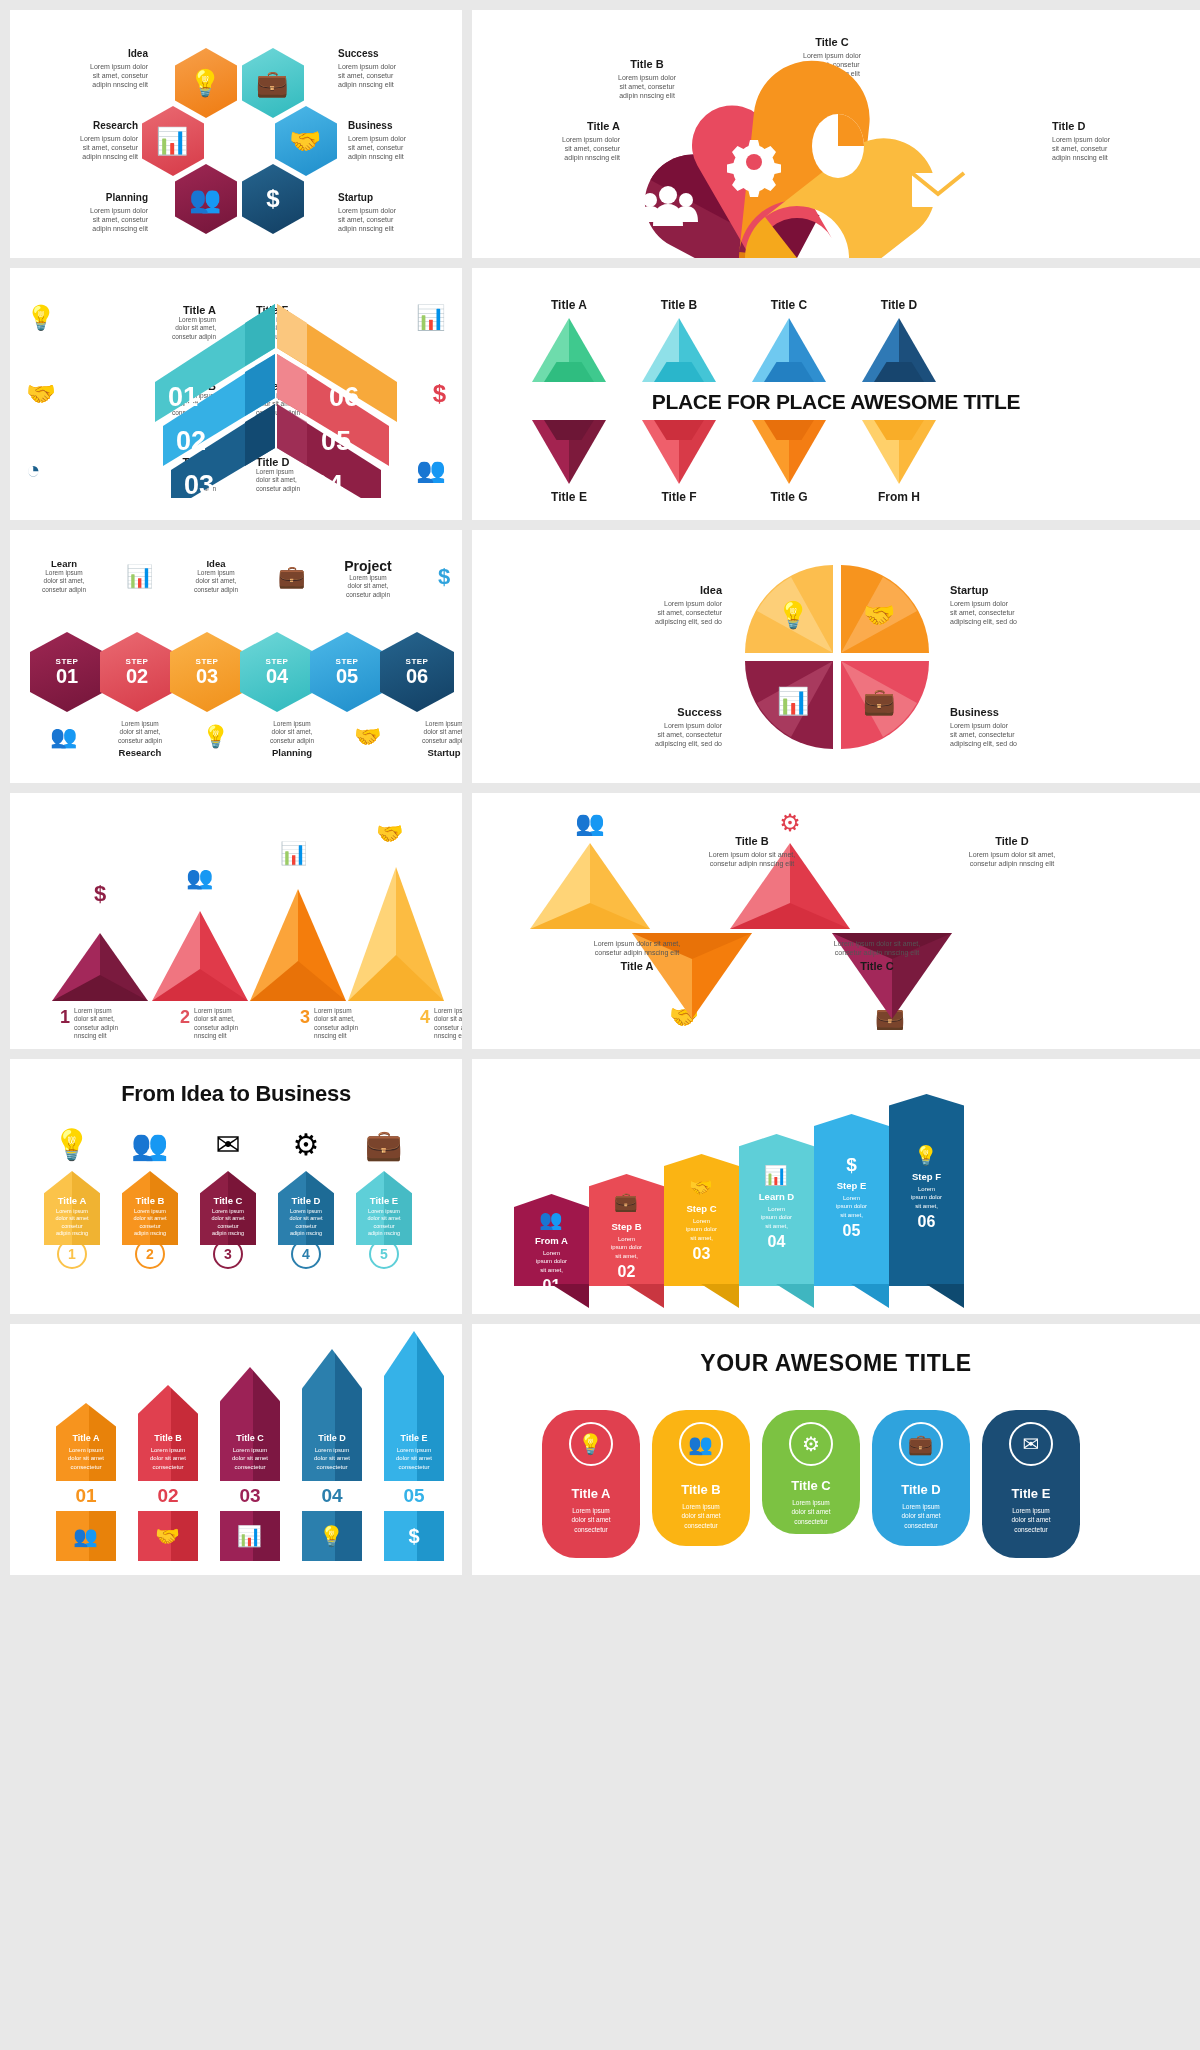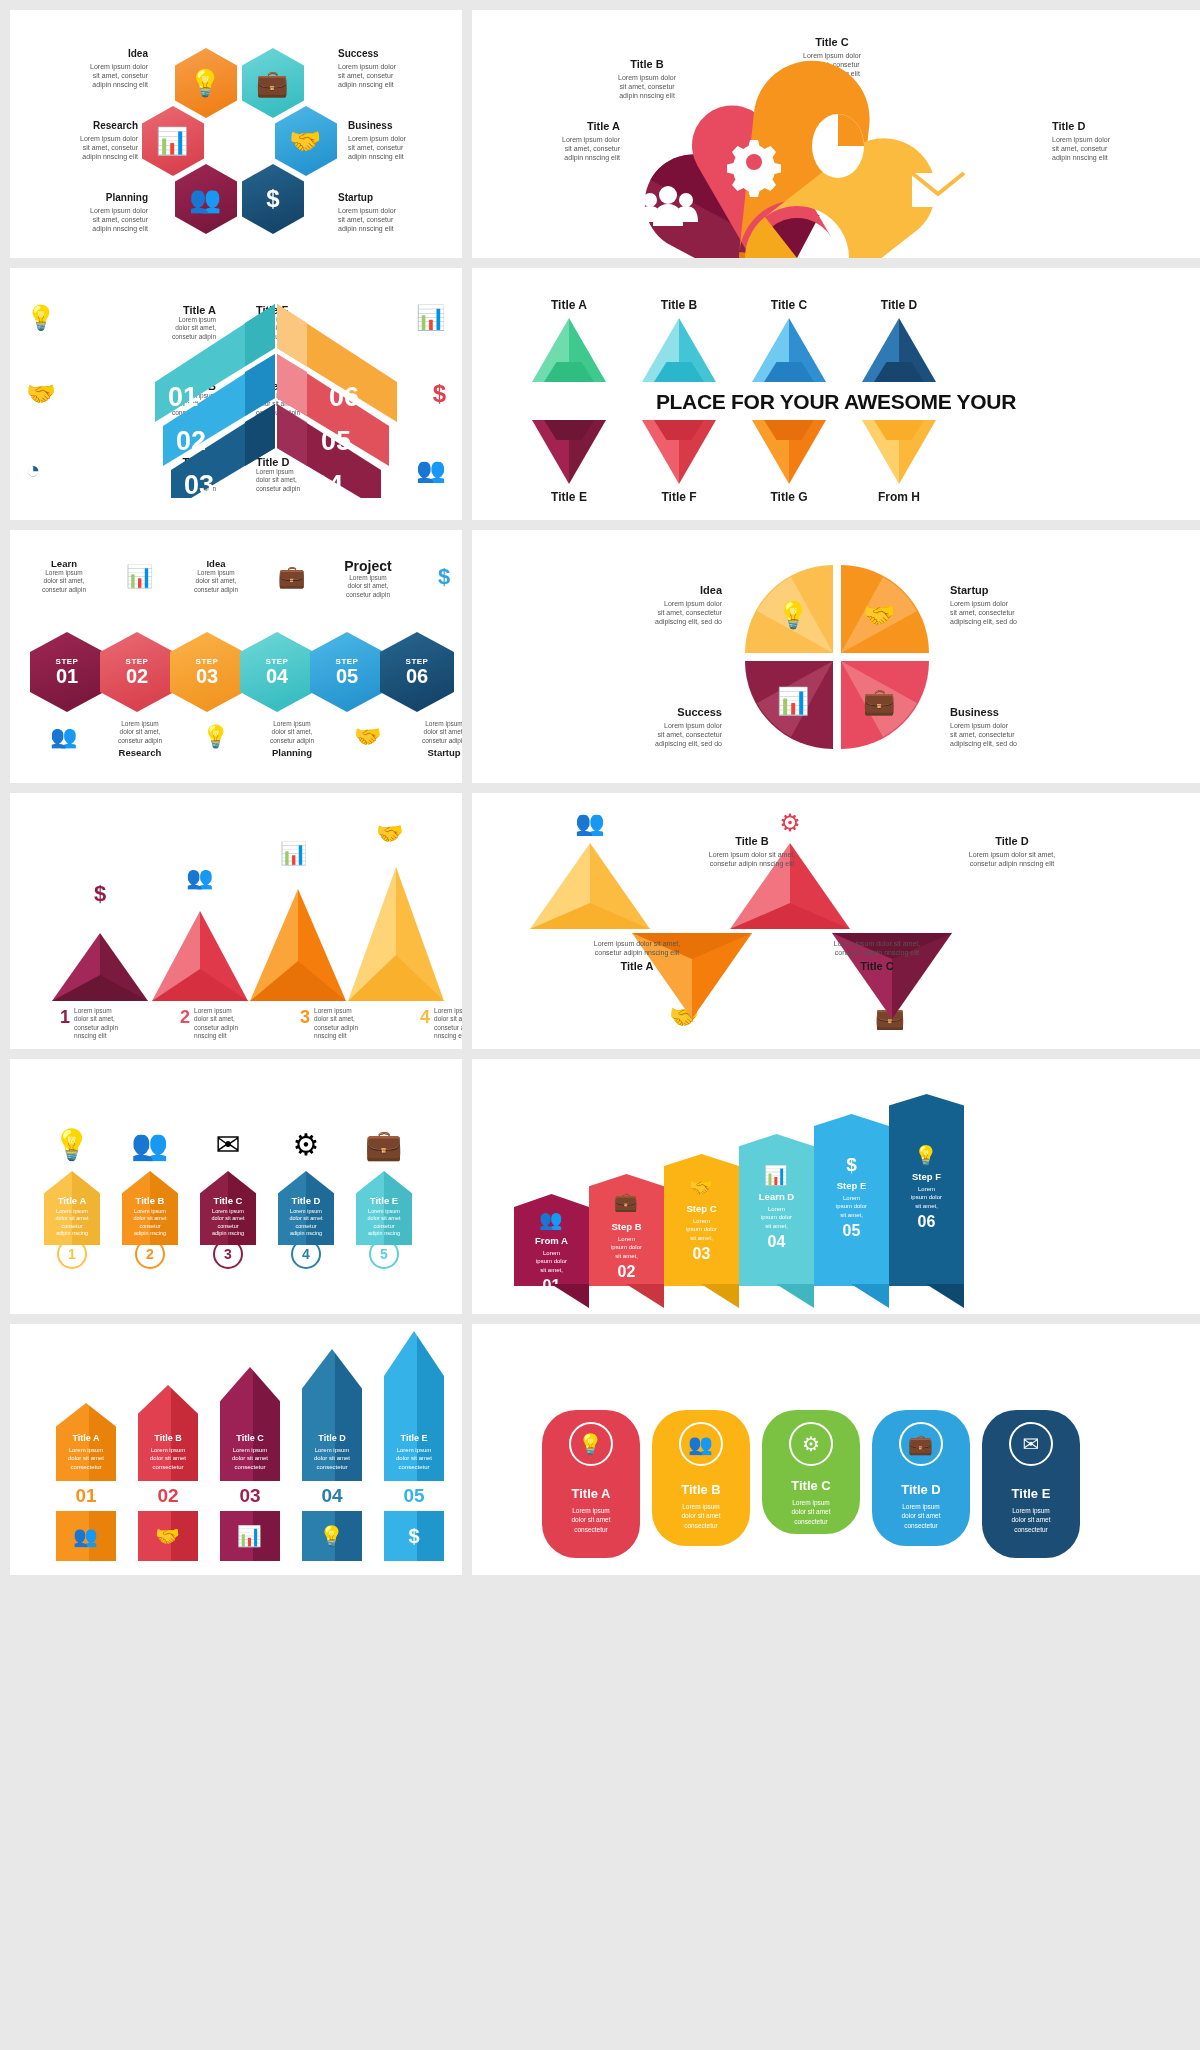--- a/index.html
+++ b/index.html
@@ -267,21 +267,21 @@
         </div>
       <div class="ctr">
           <div class="ttl" style="font-size:12px;margin-bottom:6px;">Title D</div>
         <div class="tri" style="--c1:#2f79b5;--c2:#1c4f7c;--c3:#17456e">
             <i class="l"></i>
             <i class="r"></i>
             <i class="b"></i>
           </div>
         </div>
     </div>
-    <div class="bigtitle" style="position:absolute;left:0;right:0;top:122px;">PLACE FOR YOUR AWESOME YOUR</div>
+    <div class="bigtitle" style="position:absolute;left:0;right:0;top:122px;">PLACE FOR PLACE AWESOME TITLE</div>
     <div style="position:absolute;left:60px;top:152px;display:flex;gap:36px;">
       <div class="ctr">
         <div class="triD" style="--c1:#a32350;--c2:#7d1a3c;--c3:#6d1636">
             <i class="l"></i>
             <i class="r"></i>
             <i class="b"></i>
           </div>
         <div class="ttl" style="font-size:12px;margin-top:6px;">Title E</div>
         </div>
       <div class="ctr">
@@ -492,20 +492,21 @@
       <div class="desc" style="font-size:7px"><span>Lorem ipsum</span> <span>dolor sit amet,</span><br><span>consetur adipin</span> <span>nnscing elit</span></div>
       <div class="ttl" style="font-size:11px;margin-top:3px;">Title A</div>
       </div>
     <div class="lbl-blk" style="left:330px;top:146px;width:150px;text-align:center;">
       <div class="desc" style="font-size:7px"><span>Lorem ipsum</span> <span>dolor sit amet,</span><br><span>consetur adipin</span> <span>nnscing elit</span></div>
       <div class="ttl" style="font-size:11px;margin-top:3px;">Title C</div>
       </div>
   </div>
 
   <div class="panel r5">
+    <div class="bigtitle" style="margin-top:22px;font-size:22px;">From Idea to Business</div>
     <div style="position:absolute;left:34px;top:68px;display:flex;gap:22px;">
       <div class="ctr" style="width:56px;">
         <div style="height:44px;font-size:30px;">💡</div>
         <div class="parrow" style="background:linear-gradient(90deg,#fbc34a 50%,#f0b332 50%);width:56px;height:74px;padding-top:24px;">
           <div style="font-size:9.5px;font-weight:bold;">Title A</div>
           <div style="font-size:5.5px;line-height:1.35;margin-top:2px;"><span>Lorem ipsum</span><br><span>dolor sit amet</span><br><span>consetur</span><br><span>adipin nscing</span></div>
         </div>
         <div style="display:flex;justify-content:center;margin-top:-6px;">
           <div class="circnum" style="border-color:#fbc34a;color:#fbc34a;">1</div>
           </div>
@@ -641,20 +642,21 @@
           <div style="font-size:9px;font-weight:bold;">Title E</div>
           <div style="font-size:6px;line-height:1.4;margin-top:3px;"><span>Lorem ipsum</span><br><span>dolor sit amet</span><br><span>consectetur</span></div>
           </div>
         <div style="font-size:19px;font-weight:bold;color:#35b2e8;margin:4px 0;">05</div>
         <div style="width:60px;height:50px;background:linear-gradient(90deg,#35b2e8 55%,#1f96cc 55%);display:flex;align-items:center;justify-content:center;font-size:20px;color:#fff;font-weight:bold;">$</div>
         </div>
     </div>
   </div>
 
   <div class="panel r6">
+    <div class="bigtitle" style="margin-top:26px;font-size:23px;letter-spacing:.5px;">YOUR AWESOME TITLE</div>
     <div style="position:absolute;left:70px;top:86px;display:flex;gap:12px;align-items:flex-start;">
       <div class="rcard" style="width:98px;height:148px;background:#e0404f;">
         <div class="ic">💡</div>
         <div style="font-size:13px;font-weight:bold;margin-top:20px;">Title A</div>
         <div style="font-size:6.5px;line-height:1.45;margin-top:5px;text-align:center;"><span>Lorem ipsum</span><br><span>dolor sit amet</span><br><span>consectetur</span></div>
         </div>
       <div class="rcard" style="width:98px;height:136px;background:#fbb413;">
         <div class="ic">👥</div>
         <div style="font-size:13px;font-weight:bold;margin-top:16px;">Title B</div>
         <div style="font-size:6.5px;line-height:1.45;margin-top:5px;text-align:center;"><span>Lorem ipsum</span><br><span>dolor sit amet</span><br><span>consectetur</span></div>

